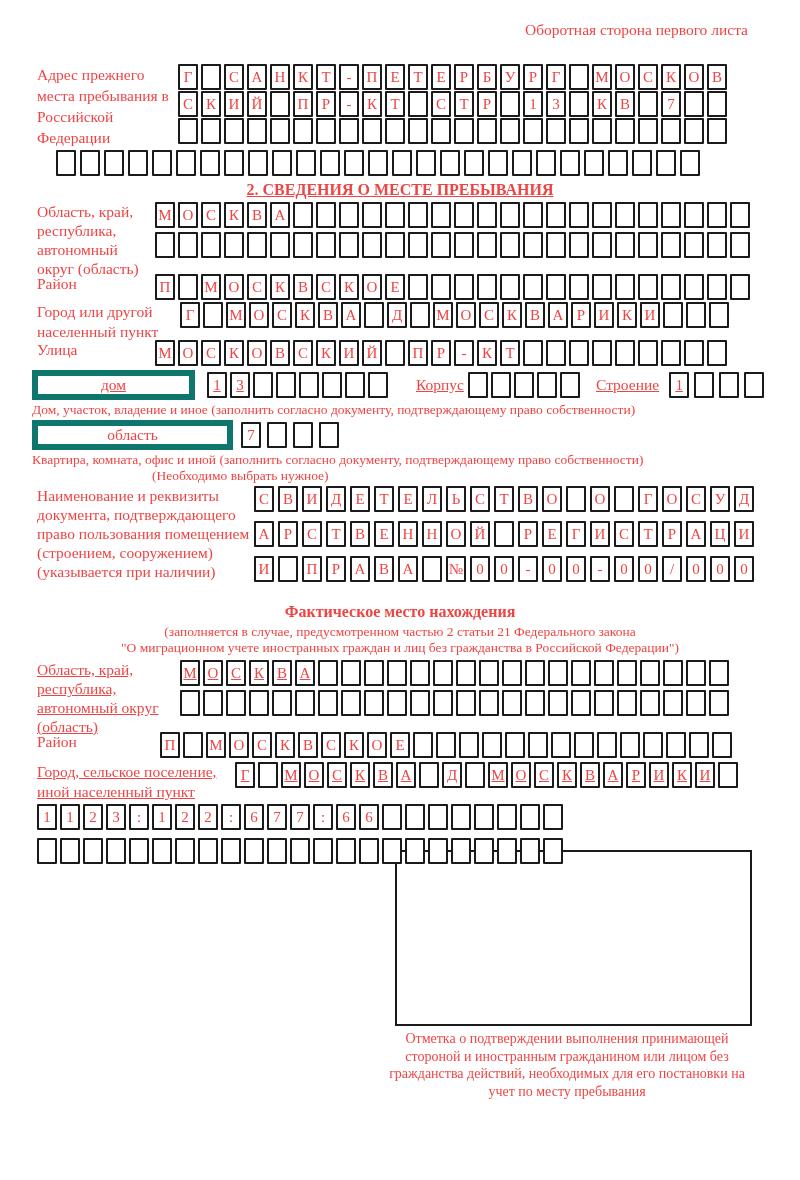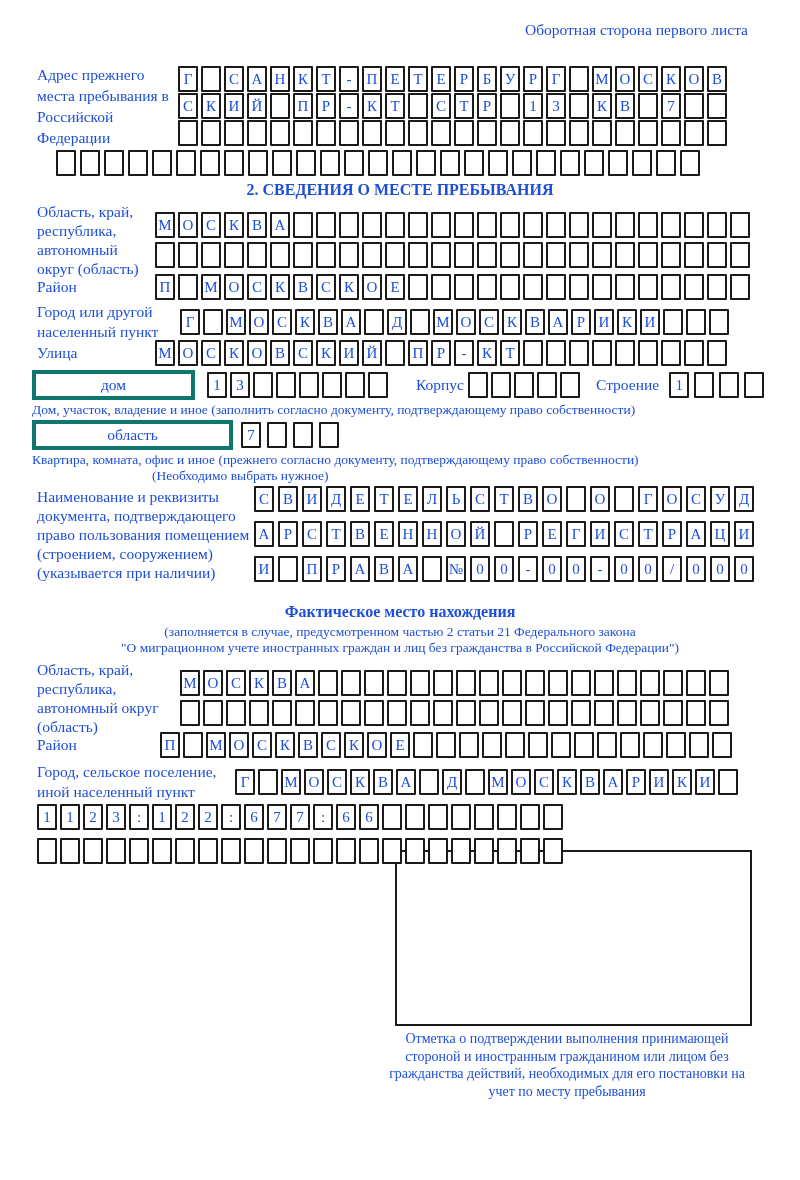--- a/index.html
+++ b/index.html
@@ -1,53 +1,53 @@
 <!DOCTYPE html>
 <html><head>
 <meta charset="utf-8">
 <style>
   html,body{margin:0;padding:0;background:#fff;}
   .page{
     width:800px;height:1180px;box-sizing:border-box;
     padding:0 0 0 37px;position:relative;overflow:hidden;
-    background:#fff;color:#1d4ed8;
+    background:#fff;color:#ef4444;
     font-family:"Liberation Serif","DejaVu Serif",serif;
   }
   .header-note{margin-top:20px;margin-right:52px;text-align:right;font-size:15.5px;line-height:20px;}
-  .rowflex{display:flex;align-items:center;}
+  .rowflex{display:flex;align-items:flex-start;}
   .lbl{font-size:15.5px;line-height:20px;flex:none;}
   .lbl21{line-height:21px;}
   .lbl19{line-height:19px;}
   .cells{display:flex;gap:3px;flex:none;}
   .cells.g4{gap:4px;}
   .cells.g5{gap:5px;}
   .cells.g6{gap:6px;}
   .cell{
     flex:none;box-sizing:border-box;width:20px;height:26px;
     border:2px solid #1a1a1a;border-radius:1px;background:#fff;
     display:flex;align-items:center;justify-content:center;
     font-size:15px;line-height:1;
   }
   .rows-col{display:flex;flex-direction:column;}
   .cap{font-size:13.5px;line-height:16px;}
   .centerblock{width:726px;text-align:center;}
   .sec-title{font-weight:bold;font-size:16px;line-height:20px;}
   .widebox{
-    box-sizing:border-box;border:4px solid #0f766e;height:30px;flex:none;
+    box-sizing:border-box;border:6px solid #0f766e;height:30px;flex:none;
     display:flex;align-items:center;justify-content:center;font-size:15.5px;background:#fff;
   }
   .checkbox{
     flex:none;box-sizing:border-box;width:21px;height:27px;border:2px solid #1a1a1a;background:#fff;
     display:flex;align-items:center;justify-content:center;font-size:15px;
   }
   .stamp-box{box-sizing:border-box;width:357px;height:176px;border:2px solid #1a1a1a;background:#fff;}
   .stamp-cap{width:370px;text-align:center;font-size:14px;line-height:17.5px;}
   .ml4{margin-left:4px;}.ml8{margin-left:8px;}.ml10{margin-left:10px;}.ml12{margin-left:12px;}
   .ml16{margin-left:16px;}.ml20{margin-left:20px;}.ml24{margin-left:24px;}.ml28{margin-left:28px;}
-  .mt2{margin-top:2px;}.mt4{margin-top:4px;}
+  .mt2{margin-top:2px;}.mt4{margin-top:4px;text-decoration:underline;}
   .neg5{margin-left:-5px;}
 </style>
 </head>
 <body>
 
 <div class="page">
 
   <div class="header-note">Оборотная сторона первого листа</div>
 
   <div class="rowflex" style="margin-top:24px;">
@@ -352,21 +352,21 @@
 
   <div class="rowflex mt2" style="align-items:center;">
     <div class="widebox neg5" style="width:201px;">область</div>
     <div class="cells g6 ml8">
         <span class="cell">7</span>
         <span class="cell"></span>
         <span class="cell"></span>
         <span class="cell"></span>
       </div>
   </div>
-  <div class="cap mt2 neg5">Квартира, комната, офис и иное (прежнего согласно документу, подтверждающему право собственности)</div>
+  <div class="cap mt2 neg5">Квартира, комната, офис и иной (заполнить согласно документу, подтверждающему право собственности)</div>
 
   <div class="cap" style="margin-left:115px;">(Необходимо выбрать нужное)</div>
 
   <div class="rowflex mt2">
     <div class="lbl lbl19" style="width:217px;">Наименование и реквизиты документа, подтверждающего право пользования помещением (строением, сооружением) (указывается при наличии)</div>
     <div class="rows-col" style="gap:9px;">
       <div class="cells g4">
           <span class="cell">С</span>
           <span class="cell">В</span>
           <span class="cell">И</span>

